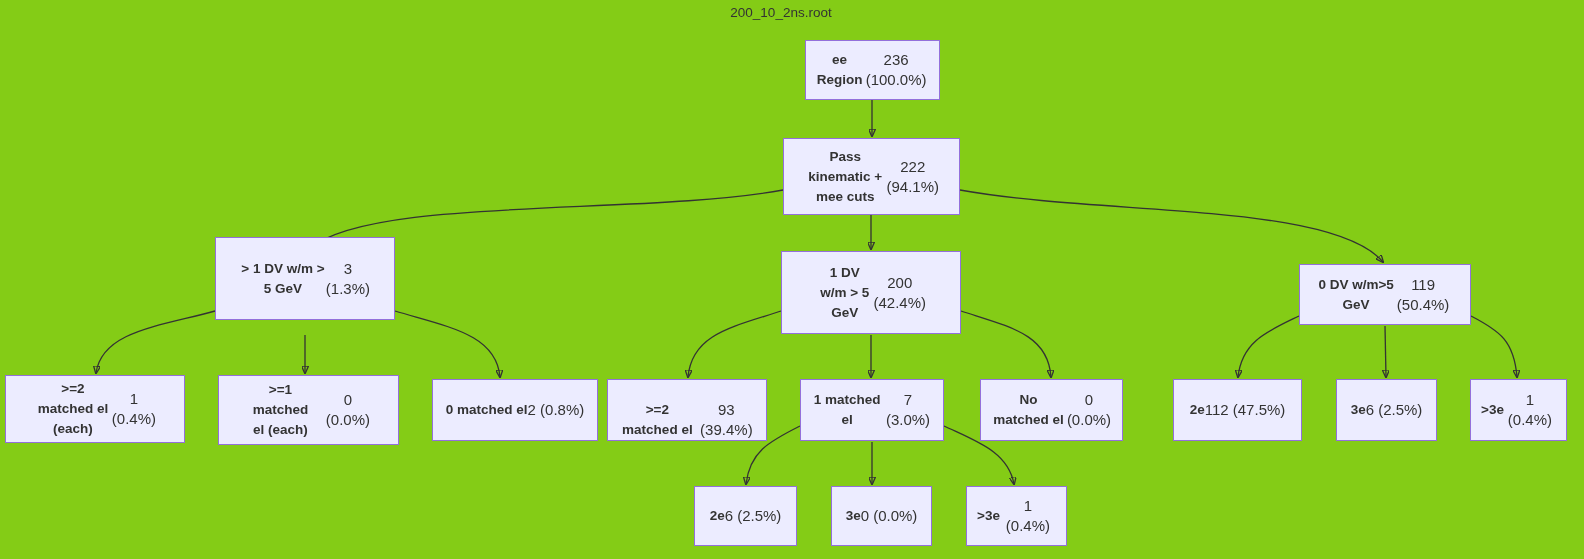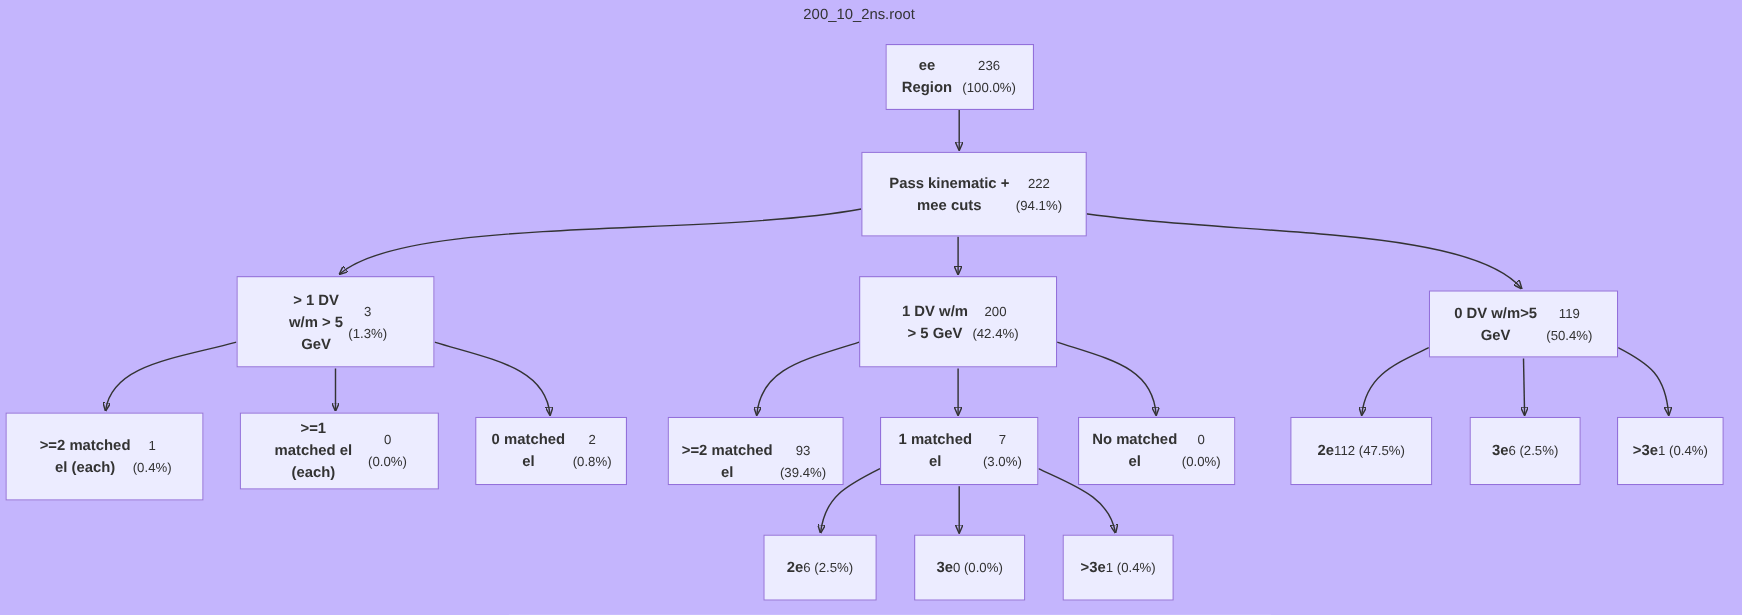--- a/index.html
+++ b/index.html
@@ -8,21 +8,21 @@
     --edge:#333333;
     --text:#333333;
   }
   *{box-sizing:border-box;}
   html,body{margin:0;padding:0;background:#ffffff;}
   body{font-family:"Liberation Sans", sans-serif;color:var(--text);}
   .canvas{
     position:relative;
     width:1584px;
     height:559px;
-    background:#c4b5fd;
+    background:#84cc16;
     overflow:hidden;
   }
   .diagram-title{
     position:absolute;
     left:781px;
     top:5px;
     transform:translateX(-50%);
     font-size:13.5px;
     font-weight:400;
     color:var(--text);
@@ -48,21 +48,21 @@
     text-align:center;
     line-height:20px;
   }
   .node .label{
     font-weight:700;
     font-size:13.5px;
     color:var(--text);
   }
   .node .count{
     font-weight:400;
-    font-size:12px;
+    font-size:15px;
     color:var(--text);
   }
 </style>
 </head>
 <body>
 
 <div class="canvas">
 
   <div class="diagram-title">200_10_2ns.root</div>
 
@@ -88,51 +88,51 @@
     <path d="M800,426 C768,442 750,452 746,484" marker-end="url(#arrow)"></path>
     <path d="M872,442 L872,484" marker-end="url(#arrow)"></path>
     <path d="M944,426 C978,442 1008,452 1014,484" marker-end="url(#arrow)"></path>
   </svg>
 
   <div class="node" style="left:805px;top:40px;width:135px;height:60px;padding:0 10px;">
     <span class="label">ee Region</span>
     <span class="count">236 (100.0%)</span>
   </div>
 
-  <div class="node" style="left:783px;top:138px;width:205px;height:77px;padding:0 20px;">
+  <div class="node" style="left:783px;top:138px;width:177px;height:77px;padding:0 20px;">
     <span class="label">Pass kinematic + mee cuts</span>
     <span class="count">222 (94.1%)</span>
   </div>
 
-  <div class="node" style="left:215px;top:251px;width:180px;height:83px;padding:0 42px;">
+  <div class="node" style="left:215px;top:237px;width:180px;height:83px;padding:0 24px;">
     <span class="label">&gt; 1 DV w/m &gt; 5 GeV</span>
     <span class="count">3 (1.3%)</span>
   </div>
 
   <div class="node" style="left:781px;top:251px;width:180px;height:83px;padding:0 34px;">
     <span class="label">1 DV w/m &gt; 5 GeV</span>
     <span class="count">200 (42.4%)</span>
   </div>
 
   <div class="node" style="left:1299px;top:264px;width:172px;height:61px;padding:0 18px;justify-content:space-between;">
     <span class="label">0 DV w/m&gt;5 GeV</span>
     <span class="count">119 (50.4%)</span>
   </div>
 
-  <div class="node" style="left:5px;top:375px;width:180px;height:80px;padding:0 28px;">
+  <div class="node" style="left:5px;top:375px;width:180px;height:68px;padding:0 28px;">
     <span class="label">&gt;=2 matched el (each)</span>
     <span class="count">1 (0.4%)</span>
   </div>
 
   <div class="node" style="left:218px;top:375px;width:181px;height:70px;padding:0 28px;gap:12px;">
     <span class="label">&gt;=1 matched el (each)</span>
     <span class="count">0 (0.0%)</span>
   </div>
 
-  <div class="node" style="left:432px;top:379px;width:138px;height:62px;padding:0 10px;">
+  <div class="node" style="left:432px;top:379px;width:166px;height:62px;padding:0 10px;">
     <span class="label">0 matched el</span>
     <span class="count">2 (0.8%)</span>
   </div>
 
   <div class="node" style="left:607px;top:379px;width:160px;height:62px;padding:0 10px;align-items:flex-end;">
     <span class="label">&gt;=2 matched el</span>
     <span class="count">93 (39.4%)</span>
   </div>
 
   <div class="node" style="left:800px;top:379px;width:144px;height:62px;padding:14px 10px;">

